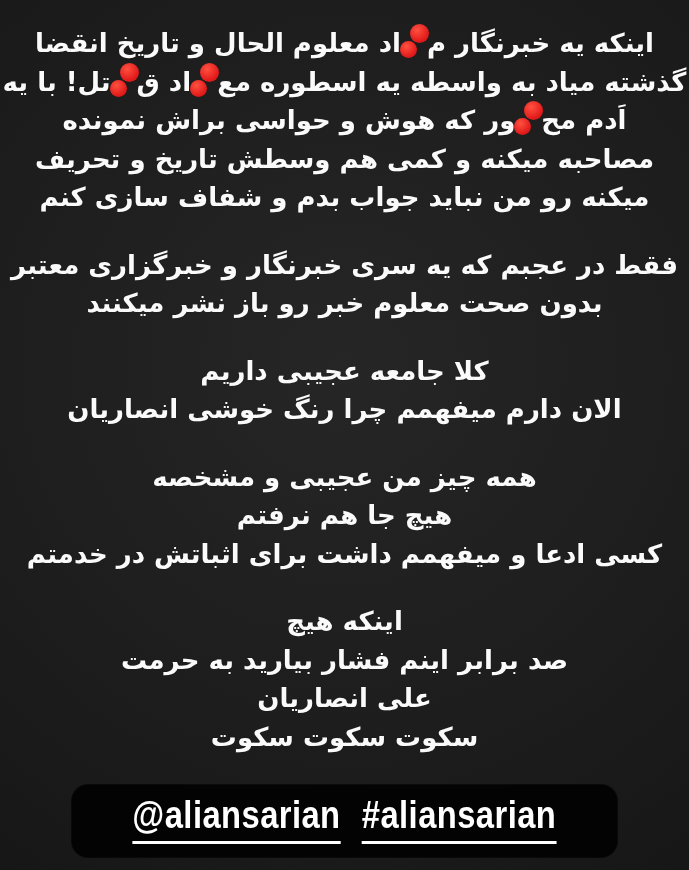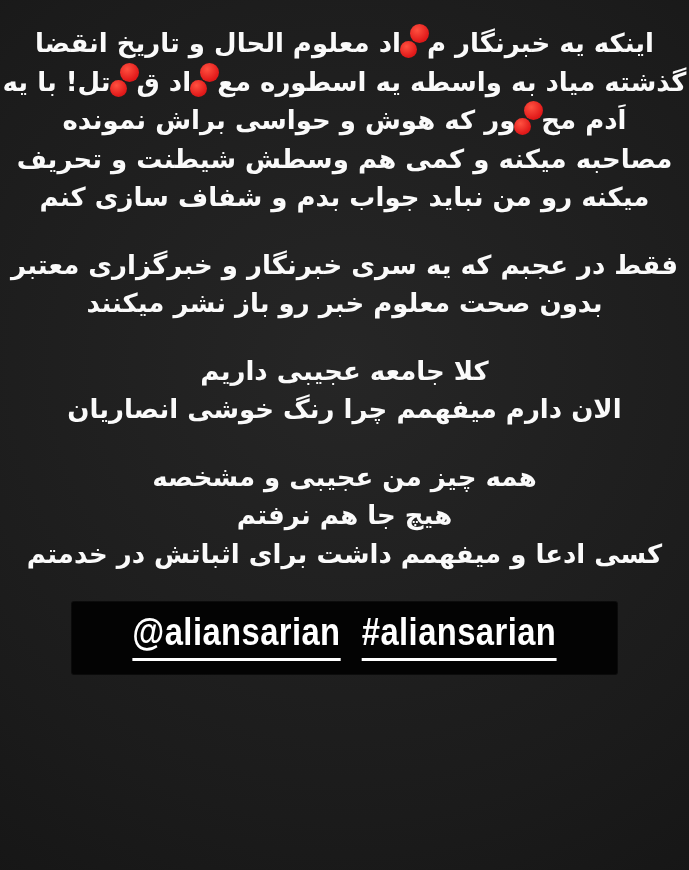--- a/index.html
+++ b/index.html
@@ -62,21 +62,21 @@
     bottom: -3px;
     background: radial-gradient(circle at 38% 32%, #ff5140 0%, var(--censor-color, #e21b1b) 65%, #c31010 100%);
   }
   .tag-row {
     text-align: center;
     direction: ltr;
   }
   .tag-pill {
     display: inline-block;
     background: var(--pill-bg, #030303);
-    border-radius: 2px;
+    border-radius: 16px;
     padding: 8px 20px 13px 20px;
     box-shadow: 0 0 0 1px rgba(0,0,0,0.6);
   }
   .tag-inner {
     display: inline-block;
     transform: scaleX(0.84);
     transform-origin: 50% 50%;
     font-family: "Liberation Sans", sans-serif;
     font-weight: 600;
     font-size: 39px;
@@ -96,36 +96,42 @@
 </style>
 </head>
 <body>
 
 <div class="story">
   <div id="story-root">
       <div class="para">
         <div class="line">اینکه یه خبرنگار م<span class="censor"></span>اد معلوم الحال و تاریخ انقضا</div>
         <div class="line">گذشته میاد به واسطه یه اسطوره مع<span class="censor"></span>اد ق<span class="censor"></span>تل! با یه</div>
         <div class="line">اَدم مح<span class="censor"></span>ور که هوش و حواسی براش نمونده</div>
-        <div class="line">مصاحبه میکنه و کمی هم وسطش شیطنت و تحریف</div>
+        <div class="line">مصاحبه میکنه و کمی هم وسطش تاریخ و تحریف</div>
         <div class="line">میکنه رو من نباید جواب بدم و شفاف سازی کنم</div>
       </div>
       <div class="para">
         <div class="line">فقط در عجبم که یه سری خبرنگار و خبرگزاری معتبر</div>
         <div class="line">بدون صحت معلوم خبر رو باز نشر میکنند</div>
       </div>
       <div class="para">
         <div class="line">کلا جامعه عجیبی داریم</div>
         <div class="line">الان دارم میفهمم چرا رنگ خوشی انصاریان</div>
       </div>
       <div class="para">
         <div class="line">همه چیز من عجیبی و مشخصه</div>
         <div class="line">هیچ جا هم نرفتم</div>
         <div class="line">کسی ادعا و میفهمم داشت برای اثباتش در خدمتم</div>
       </div>
+      <div class="para">
+        <div class="line">اینکه هیچ</div>
+        <div class="line">صد برابر اینم فشار بیارید به حرمت</div>
+        <div class="line">علی انصاریان</div>
+        <div class="line">سکوت سکوت سکوت</div>
+      </div>
     </div>
 
   <div class="tag-row">
     <div class="tag-pill">
       <span class="tag-inner">
         <span class="tag-word">@aliansarian</span>
         <span class="tag-word">#aliansarian</span>
       </span>
     </div>
   </div>

